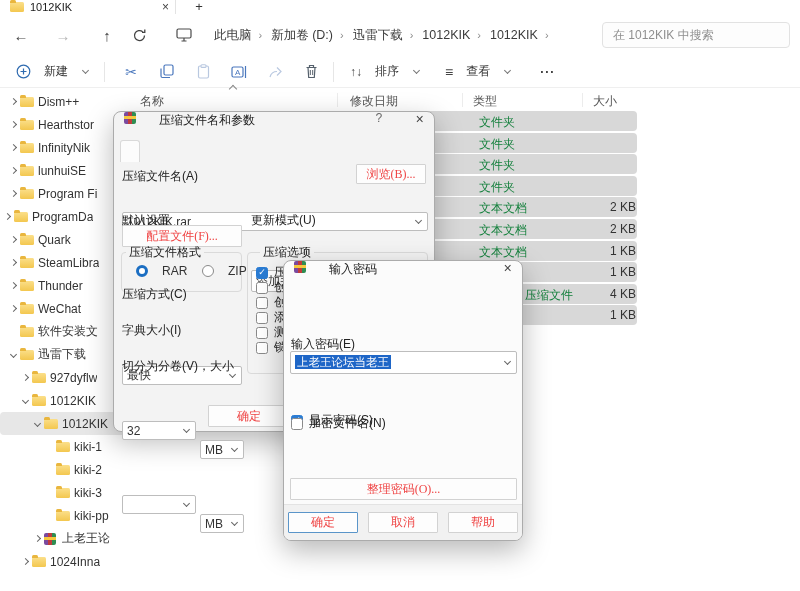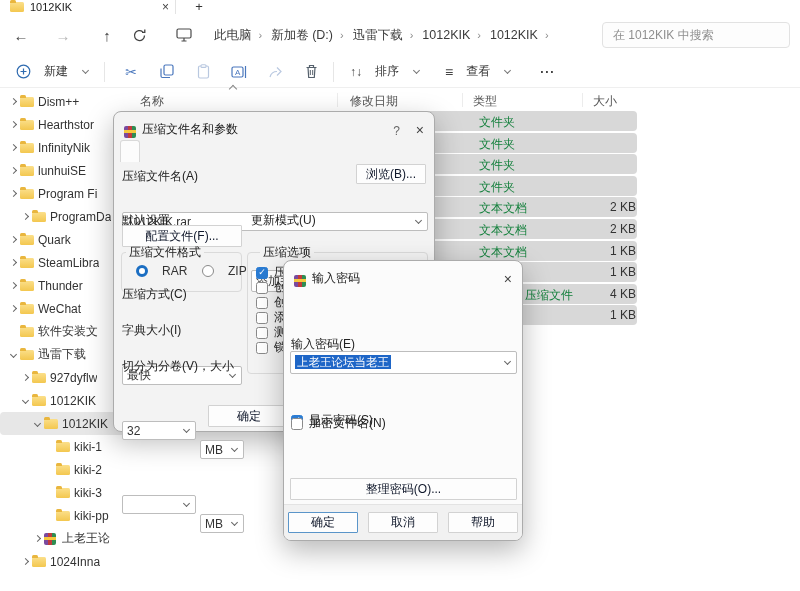--- a/index.html
+++ b/index.html
@@ -67,25 +67,25 @@
   
   #rows { position:absolute; left:132px; top:112px; right:0; bottom:0; z-index:1; }
   .frow { position:absolute; left:6px; width:499px; height:20px; background:#d8d8d8; border-radius:4px; }
   .frow .ftype { position:absolute; left:341px; top:3px; color:#15803d; }
   .frow .ftype.clipped { left:387px; }
   .frow .fsize { position:absolute; left:400px; width:98px; top:3px; text-align:right; color:#333; }
 
   
   .dialog { position:absolute; border:1px solid #ababab; border-radius:8px;
     box-shadow:0 10px 28px rgba(0,0,0,.28); }
-  .dtitle { height:26px; display:flex; align-items:flex-end; padding:0 10px; gap:6px; }
+  .dtitle { height:26px; display:flex; align-items:flex-start; padding:0 10px; gap:23px;font-family:Liberation Mono, monospace; }
   .dtitle .txt { flex:1; color:#1a1a1a; }
   .dbtn-x { color:#444; font-size:14px; } .dbtn-q { color:#666; font-size:12px; margin-right:10px; }
-  .cbtn { background:#fdfdfd; border:1px solid #d2d2d2; border-radius:1px; font-size:12px; color:#0f172a;
-    display:flex; align-items:center; justify-content:center; font-family:Liberation Sans, sans-serif; }
+  .cbtn { background:#fdfdfd; border:1px solid #d2d2d2; border-radius:1px; font-size:12px; color:#ef4444;
+    display:flex; align-items:center; justify-content:center; font-family:Liberation Serif, serif; }
   .combo { background:#fff; border:1px solid #bdbdbd; border-radius:2px; display:flex; align-items:center;
     padding:0 4px; position:relative; }
   .combo .cv { flex:1; white-space:nowrap; overflow:hidden; }
   .combo .cc { width:5px; height:5px; border-right:1.2px solid #666; border-bottom:1.2px solid #666;
     transform:rotate(45deg); margin:-2px 2px 0 4px; flex:none; }
 
   
   #rardlg { left:113px; top:111px; width:322px; height:321px; background:#f3f3f3; z-index:10; }
   #rartabs { position:absolute; left:6px; top:28px; height:22px; display:flex; }
   #rartabs .rtab { padding:3px 9px; color:#222; border:1px solid transparent; border-bottom:none; }
@@ -281,21 +281,21 @@
   </div>
     <div class="sb-item" style="padding-left: 6px;">
     <span class="sb-chev right">
         <i></i>
       </span>
     <span class="sb-icon">
         <span class="glyph folder"></span>
       </span>
     <span class="sb-label">Program Fi</span>
   </div>
-    <div class="sb-item" style="padding-left: 18px;">
+    <div class="sb-item" style="padding-left: 0;">
     <span class="sb-chev right">
         <i></i>
       </span>
     <span class="sb-icon">
         <span class="glyph folder"></span>
       </span>
     <span class="sb-label">ProgramDa</span>
   </div>
     <div class="sb-item" style="padding-left: 6px;">
     <span class="sb-chev right">

